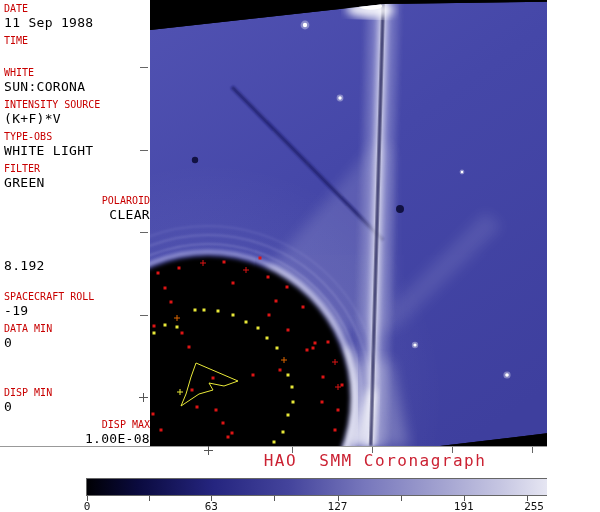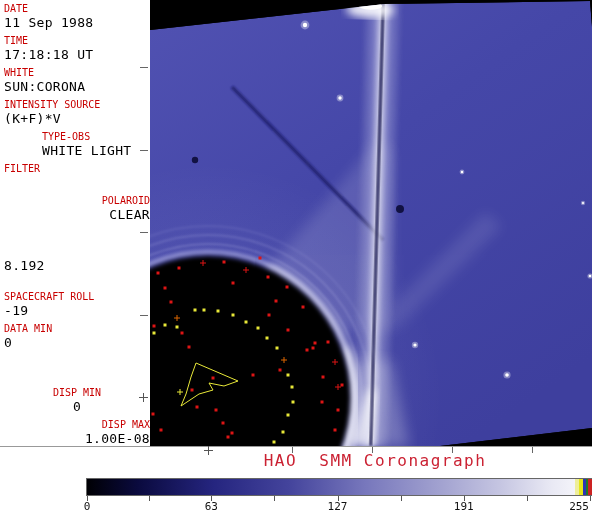--- a/index.html
+++ b/index.html
@@ -1,16 +1,16 @@
 <!DOCTYPE html>
 <html><head>
 <meta charset="utf-8">
 <style>
   html,body{margin:0;padding:0;background:#ffffff;}
-  .app{position:relative;width:592px;height:512px;background:#ffffff;overflow:hidden;
+  .app{position:relative;width:547px;height:512px;background:#ffffff;overflow:hidden;
        font-family:"DejaVu Sans Mono","Liberation Mono",monospace;}
   
   .sidebar{position:absolute;left:0;top:0;width:150px;height:446px;background:#ffffff;overflow:hidden;}
   .meta-item{position:absolute;left:4px;width:146px;}
   .meta-label{font-size:10px;line-height:13px;color:#c80000;letter-spacing:0px;white-space:nowrap;}
   .meta-value{font-size:13px;line-height:16px;color:#000000;letter-spacing:0.3px;white-space:nowrap;}
   
   .image-area{position:absolute;left:150px;top:0;width:450px;height:446px;background:#000000;overflow:hidden;}
   .image-area svg{position:absolute;left:0;top:0;}
   
@@ -37,53 +37,53 @@
 
 <div class="app">
 
   <div class="sidebar" id="meta-list">
       <div class="meta-item" style="top: 2px;">
         <div class="meta-label">DATE</div>
         <div class="meta-value">11 Sep 1988</div>
       </div>
       <div class="meta-item" style="top: 34px;">
         <div class="meta-label">TIME</div>
-        <div class="meta-value">17:18:18 UT</div>
       </div>
       <div class="meta-item" style="top: 66px;">
         <div class="meta-label">WHITE</div>
         <div class="meta-value">SUN:CORONA</div>
       </div>
       <div class="meta-item" style="top: 98px;">
         <div class="meta-label">INTENSITY SOURCE</div>
         <div class="meta-value">(K+F)*V</div>
       </div>
-      <div class="meta-item" style="top: 130px; margin-left: 38px;">
+      <div class="meta-item" style="top: 130px;">
         <div class="meta-label">TYPE-OBS</div>
         <div class="meta-value">WHITE LIGHT</div>
       </div>
       <div class="meta-item" style="top: 162px;">
         <div class="meta-label">FILTER</div>
+        <div class="meta-value">GREEN</div>
       </div>
       <div class="meta-item" style="top: 194px; text-align: right;">
         <div class="meta-label">POLAROID</div>
         <div class="meta-value">CLEAR</div>
       </div>
       <div class="meta-item" style="top: 258px;">
         <div class="meta-value">8.192</div>
       </div>
       <div class="meta-item" style="top: 290px;">
         <div class="meta-label">SPACECRAFT ROLL</div>
         <div class="meta-value">-19</div>
       </div>
       <div class="meta-item" style="top: 322px;">
         <div class="meta-label">DATA MIN</div>
         <div class="meta-value">0</div>
       </div>
-      <div class="meta-item" style="top: 386px; text-align: center;">
+      <div class="meta-item" style="top: 386px;">
         <div class="meta-label">DISP MIN</div>
         <div class="meta-value">0</div>
       </div>
       <div class="meta-item" style="top: 418px; text-align: right;">
         <div class="meta-label">DISP MAX</div>
         <div class="meta-value">1.00E-08</div>
       </div>
     </div>
 
   <div class="image-area">

